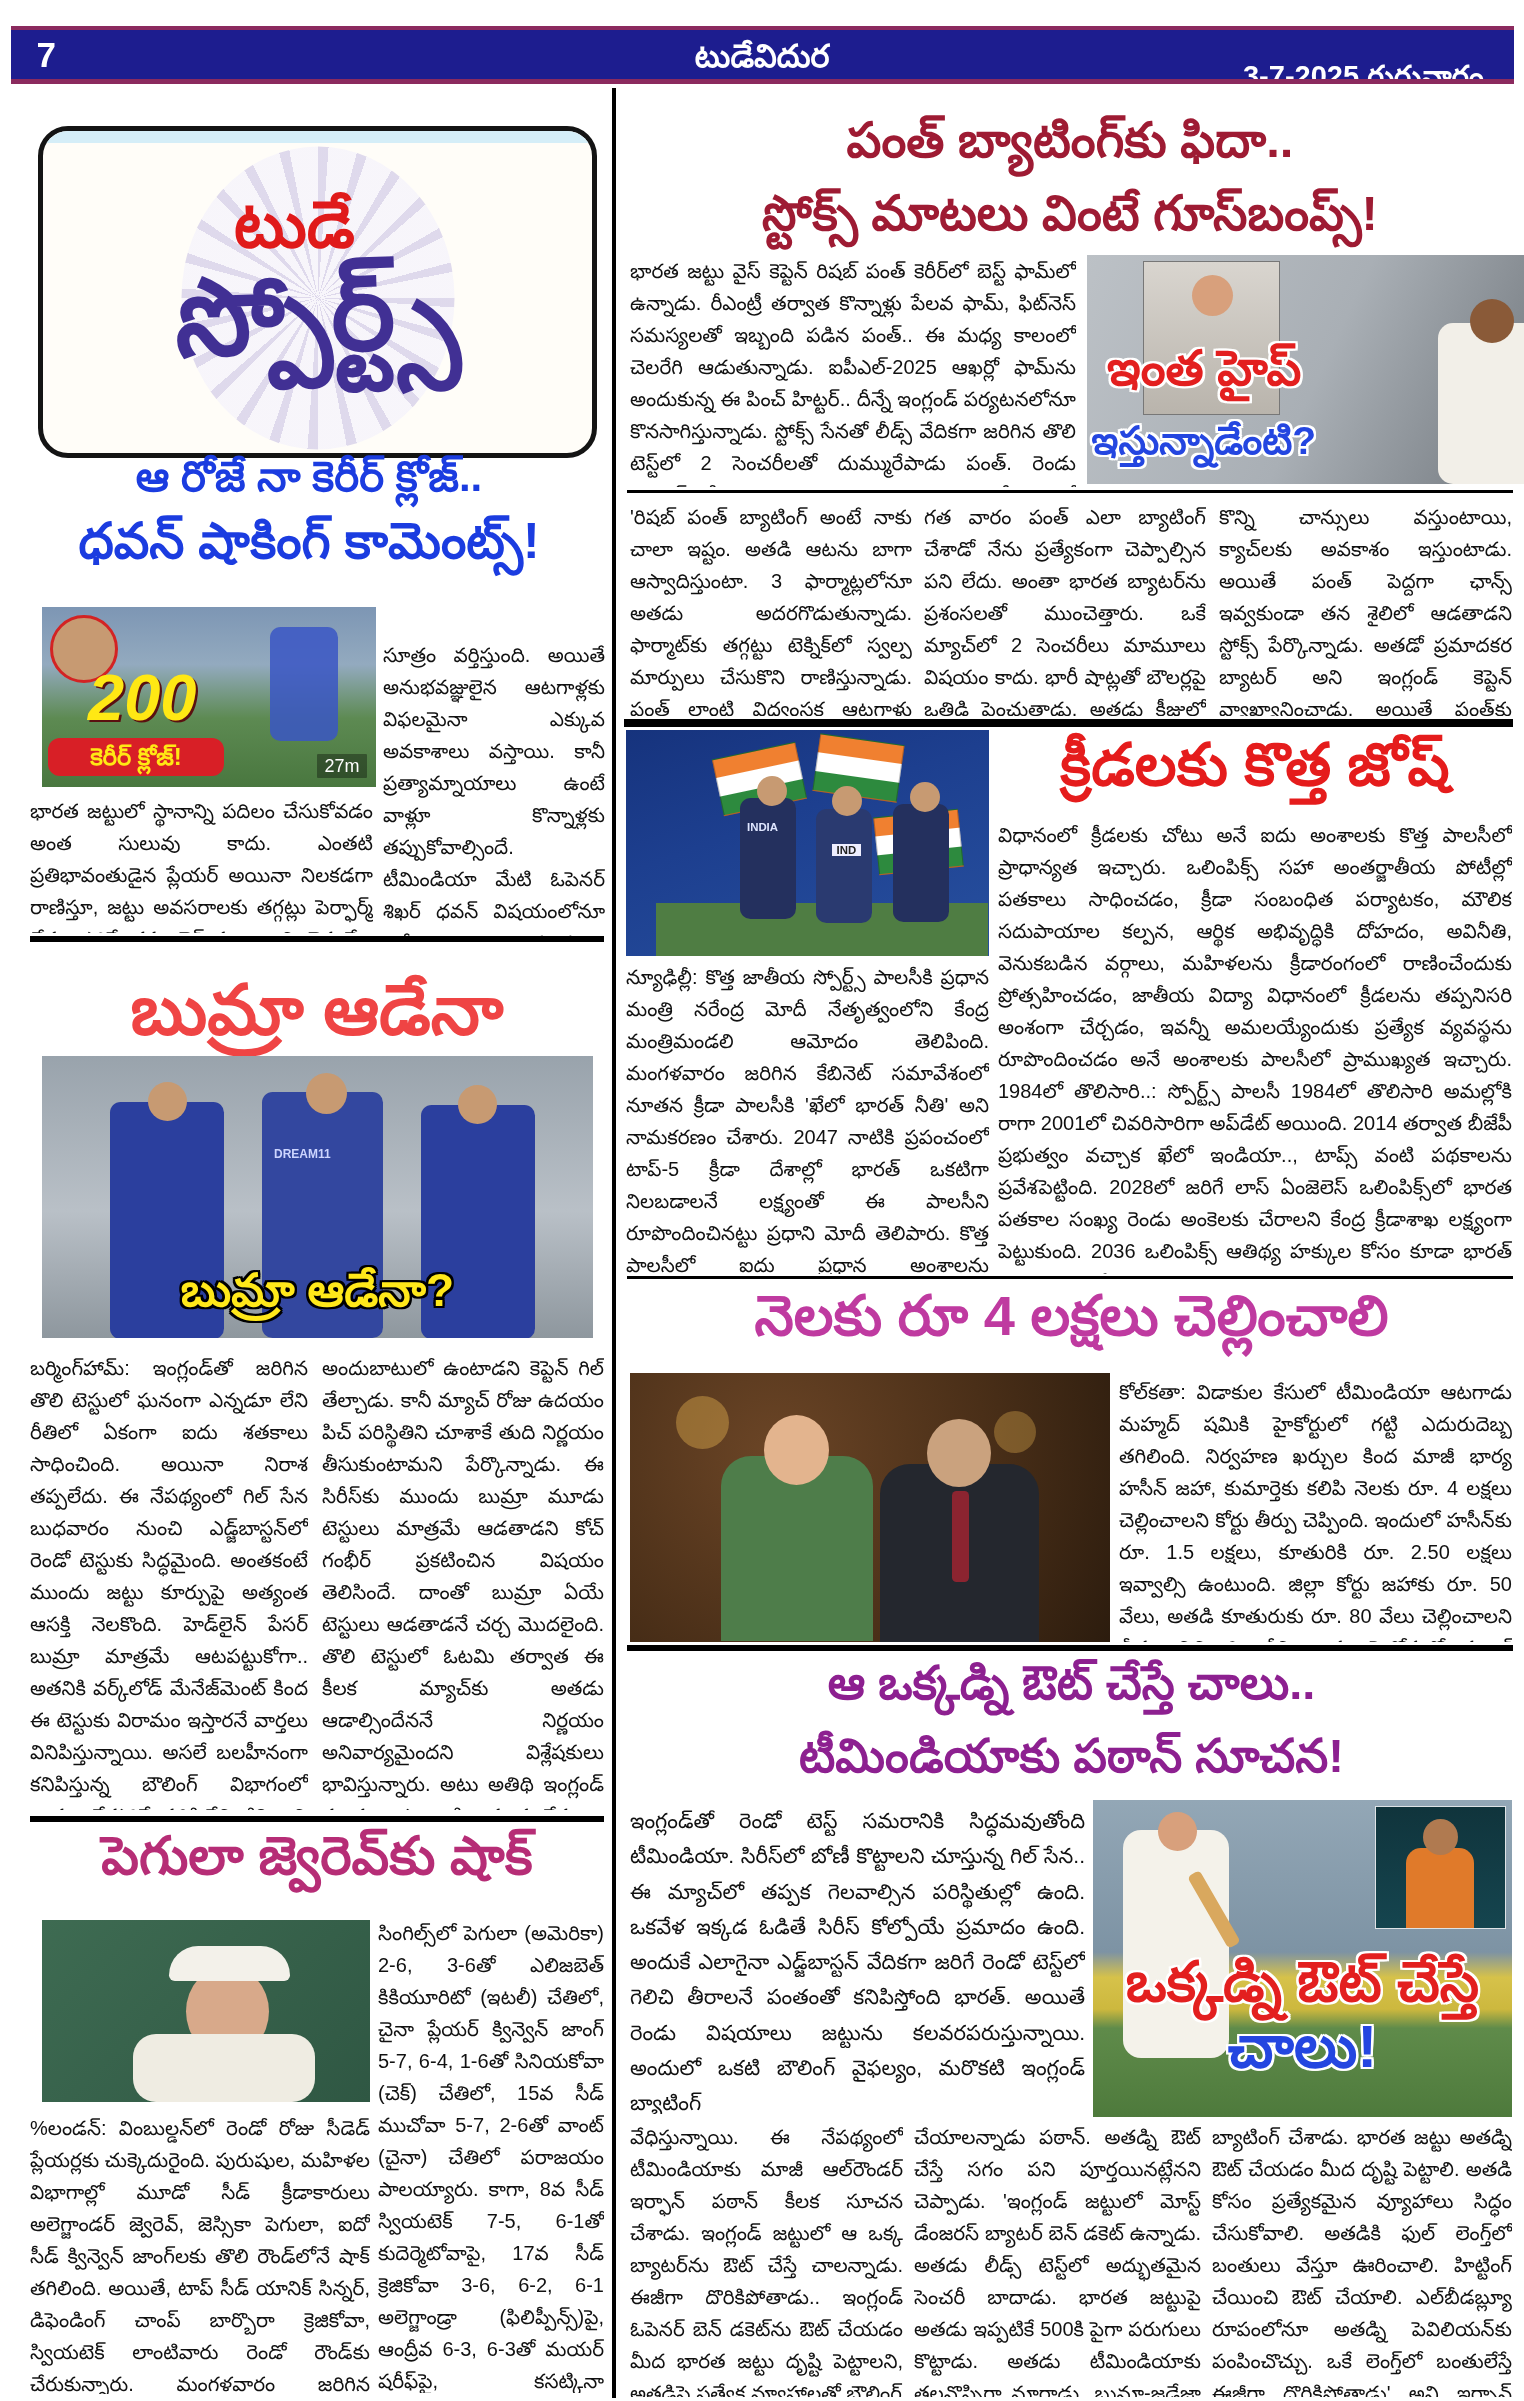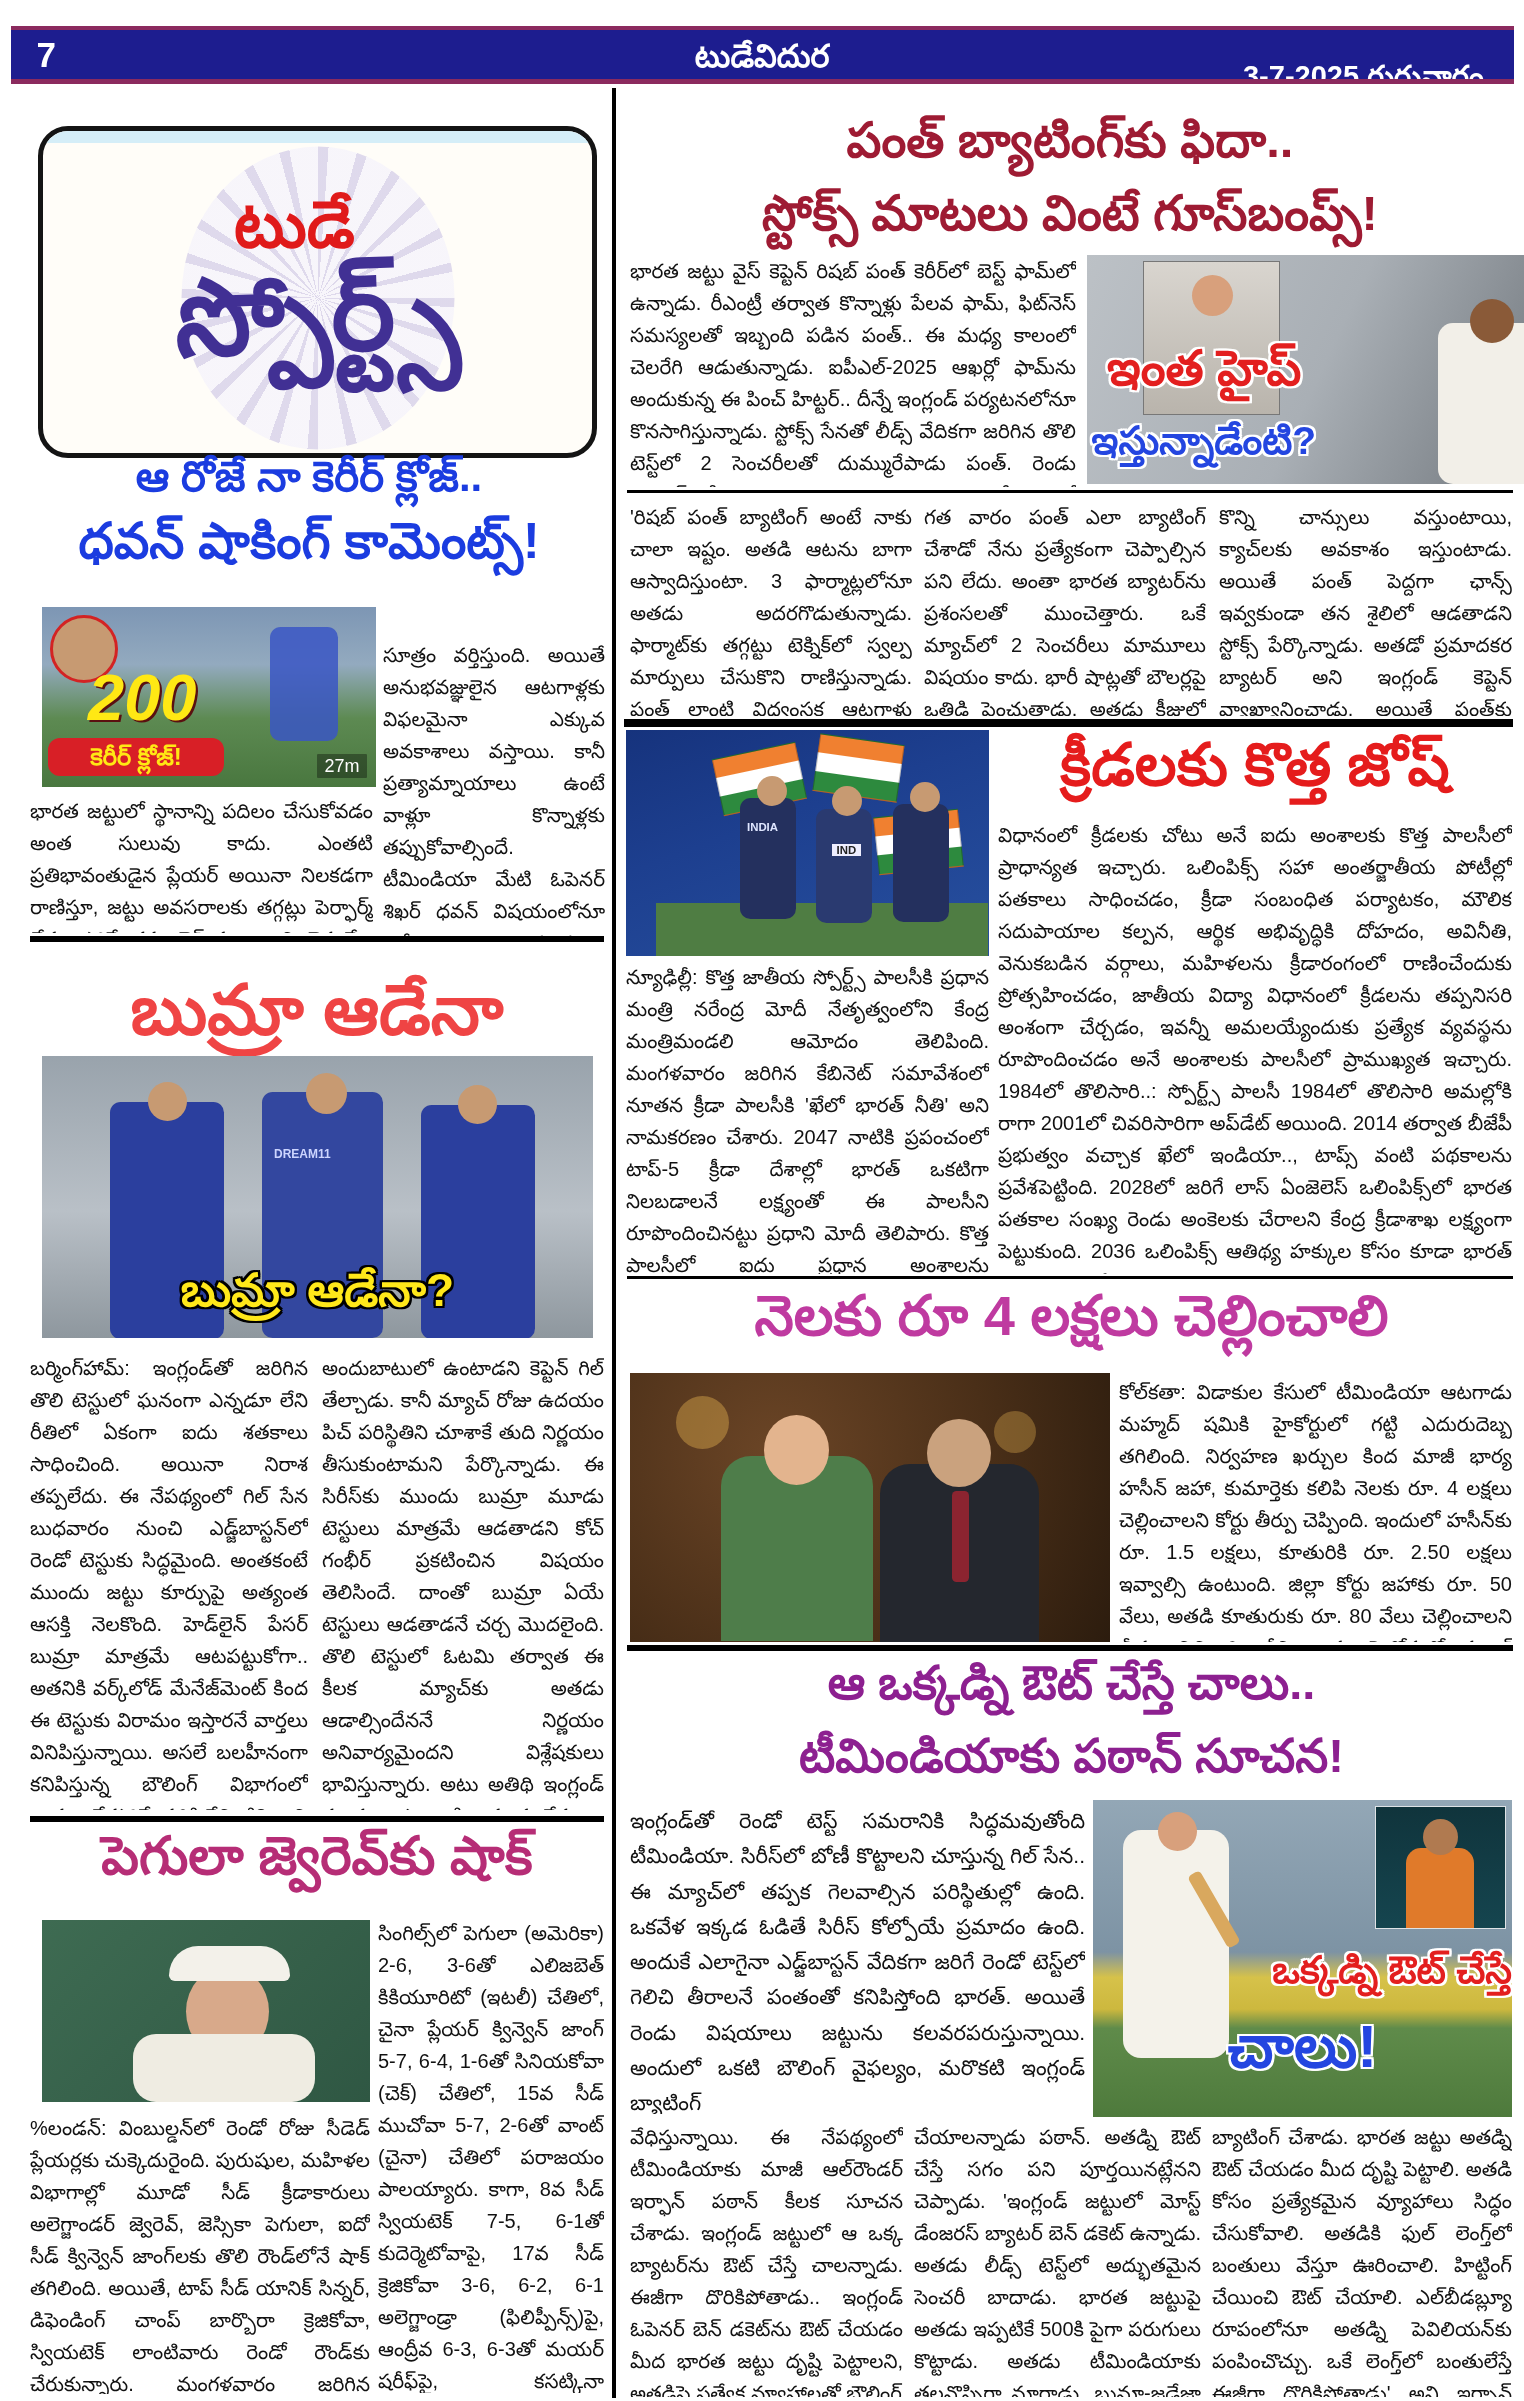--- a/index.html
+++ b/index.html
@@ -186,21 +186,21 @@
 
   <div class="photo" style="left:1093px;top:1800px;width:419px;height:317px;
        background:linear-gradient(180deg,#93a7b6 0%,#7d93a4 48%,#d6c24a 56%,#cdb83e 66%,#5f8b4a 72%,#4e7a3c 100%);">
     <div class="figure" style="left:30px;top:30px;width:106px;height:228px;background:#f4f2ea;border-radius:18px;"></div>
     <div class="face" style="left:65px;top:12px;width:39px;height:39px;background:#d8a07c;"></div>
     <div class="abs" style="left:114px;top:68px;width:13.7px;height:83px;background:#d9a85e;transform:rotate(-30deg);border-radius:4.6px;"></div>
     <div class="abs" style="right:6px;top:6px;width:129px;height:121px;background:linear-gradient(180deg,#10343c,#15454f);border:1.5px solid #dfe3e6;">
       <div class="figure" style="left:30px;top:41px;width:68px;height:80px;background:#e07a2a;border-radius:15px 15px 0 0;"></div>
       <div class="face" style="left:47px;top:12px;width:35px;height:36px;background:#b07a50;"></div>
     </div>
-    <div class="abs stroke-red" style="left:0;right:0;top:149px;text-align:right;font-size:38px;">ఒక్కడ్ని ఔట్ చేస్తే</div>
+    <div class="abs stroke-red" style="left:0;right:0;top:149px;text-align:center;font-size:56px;">ఒక్కడ్ని ఔట్ చేస్తే</div>
     <div class="abs stroke-blue" style="left:0;right:0;top:212px;text-align:center;font-size:60px;">చాలు!</div>
   </div>
 
   <div class="abs bodytext" style="left:630px;top:2121px;width:273px;height:276px;">వేధిస్తున్నాయి. ఈ నేపథ్యంలో టీమిండియాకు మాజీ ఆల్‌రౌండర్ ఇర్ఫాన్ పఠాన్ కీలక సూచన చేశాడు. ఇంగ్లండ్ జట్టులో ఆ ఒక్క బ్యాటర్‌ను ఔట్ చేస్తే చాలన్నాడు. ఈజీగా దొరికిపోతాడు.. ఇంగ్లండ్ ఓపెనర్ బెన్ డకెట్‌ను ఔట్ చేయడం మీద భారత జట్టు దృష్టి పెట్టాలని, అతడిపై ప్రత్యేక వ్యూహాలతో బౌలింగ్</div>
   <div class="abs bodytext" style="left:914px;top:2121px;width:287px;height:276px;">చేయాలన్నాడు పఠాన్. అతడ్ని ఔట్ చేస్తే సగం పని పూర్తయినట్లేనని చెప్పాడు. 'ఇంగ్లండ్ జట్టులో మోస్ట్ డేంజరస్ బ్యాటర్ బెన్ డకెట్ ఉన్నాడు. అతడు లీడ్స్ టెస్ట్‌లో అద్భుతమైన సెంచరీ బాదాడు. భారత జట్టుపై అతడు ఇప్పటికే 500కి పైగా పరుగులు కొట్టాడు. అతడు టీమిండియాకు తలనొప్పిగా మారాడు. బుమ్రా-జడేజా బౌలింగ్‌లోనూ తడబాటు, భయం లేకుండా</div>
   <div class="abs bodytext" style="left:1212px;top:2121px;width:300px;height:276px;">బ్యాటింగ్ చేశాడు. భారత జట్టు అతడ్ని ఔట్ చేయడం మీద దృష్టి పెట్టాలి. అతడి కోసం ప్రత్యేకమైన వ్యూహాలు సిద్ధం చేసుకోవాలి. అతడికి ఫుల్ లెంగ్త్‌లో బంతులు వేస్తూ ఊరించాలి. హిట్టింగ్ చేయించి ఔట్ చేయాలి. ఎల్‌బీడబ్ల్యూ రూపంలోనూ అతడ్ని పెవిలియన్‌కు పంపించొచ్చు. ఒకే లెంగ్త్‌లో బంతులేస్తే ఈజీగా దొరికిపోతాడు' అని ఇర్ఫాన్ పఠాన్ సూచించాడు.</div>
 
 </div>
 
 

